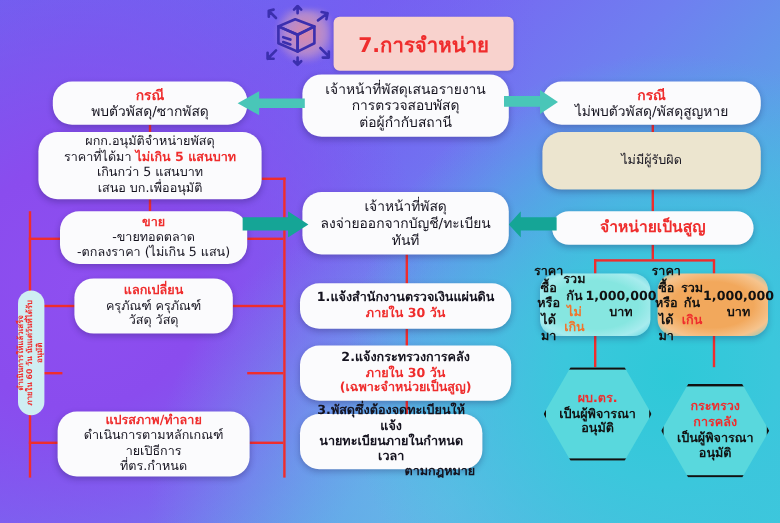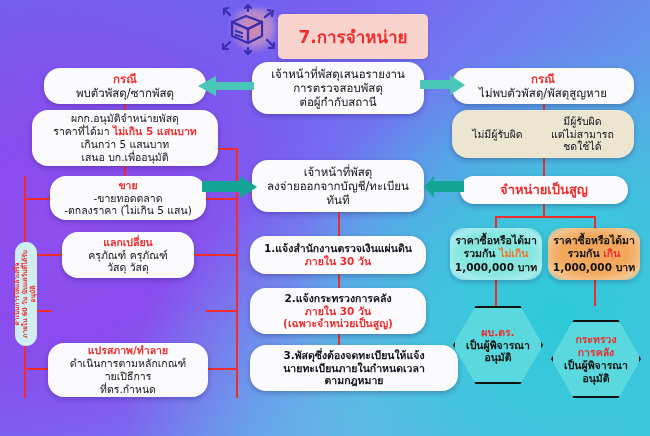--- a/index.html
+++ b/index.html
@@ -57,30 +57,30 @@
   #n-approve    {left:32px; top:110px;width:186px;height:56px;font-size:10.5px;}
   #n-sell       {left:50px; top:176px;width:156px;height:44px;font-size:10.5px;}
   #n-exchange   {left:62px; top:232px;width:132px;height:46px;font-size:10.5px;}
   #n-transfer   {left:50px; top:287px;width:156px;height:48px;font-size:10.5px;}
   #n-destroy    {left:48px; top:343px;width:160px;height:54px;font-size:10.5px;}
 
   #n-report     {left:252px;top:62px; width:172px;height:52px;font-size:11.5px;}
   #n-officer    {left:252px;top:160px;width:172px;height:52px;font-size:11.5px;}
   #n-step1      {left:250px;top:236px;width:176px;height:38px;font-size:10.5px;}
   #n-step2      {left:250px;top:288px;width:176px;height:46px;font-size:10.5px;}
-  #n-step3      {left:250px;top:345px;width:208px;height:46px;font-size:10.5px;}
+  #n-step3      {left:250px;top:345px;width:152px;height:46px;font-size:10.5px;align-items:flex-end;}
 
   #n-notfound   {left:452px;top:68px; width:182px;height:36px;font-size:11.5px;}
   #n-liable     {left:452px;top:110px;width:182px;height:48px;background:#ece5cf;
                  flex-direction:row;justify-content:space-around;font-size:10.5px;}
   #n-loss       {left:460px;top:176px;width:168px;height:28px;font-size:13px;}
 
   .pricebox{
     position:absolute;box-sizing:border-box;border-radius:14px;
-    display:flex;flex-direction:column;align-items:center;justify-content:center;
+    display:flex;flex-direction:row;align-items:center;justify-content:center;
     text-align:center;font-size:10.5px;line-height:1.28;color:#111;font-weight:bold;
     z-index:5;box-shadow:0 2px 5px rgba(30,20,80,.25);
   }
   #n-price-low{left:450px;top:228px;width:92px;height:52px;
       background:radial-gradient(ellipse at 50% 50%, #86e6e0 0%, #86e6e0 55%, #a7ecee 78%, rgba(160,230,235,.35) 100%);}
   #n-price-high{left:548px;top:228px;width:92px;height:52px;
       background:radial-gradient(ellipse at 50% 50%, #f2a85c 0%, #f2a85c 52%, #f6c48e 78%, rgba(246,196,142,.35) 100%);}
 
   .hexnode{
     position:absolute;width:86px;height:74px;z-index:5;
@@ -234,25 +234,20 @@
     <div class="b">ตามกฎหมาย</div>
   </div>
 
   <div class="box" id="n-notfound">
     <div class="ttl">กรณี</div>
     <div>ไม่พบตัวพัสดุ/พัสดุสูญหาย</div>
   </div>
 
   <div class="box" id="n-liable">
     <div>ไม่มีผู้รับผิด</div>
-    <div style="text-align:center;">
-      <div>มีผู้รับผิด</div>
-      <div>แต่ไม่สามารถ</div>
-      <div>ชดใช้ได้</div>
-    </div>
   </div>
 
   <div class="box" id="n-loss">
     <div class="ttl">จำหน่ายเป็นสูญ</div>
   </div>
 
   <div class="pricebox" id="n-price-low">
     <div>ราคาซื้อหรือได้มา</div>
     <div>
       <span>รวมกัน </span><span class="orange">ไม่เกิน</span>

